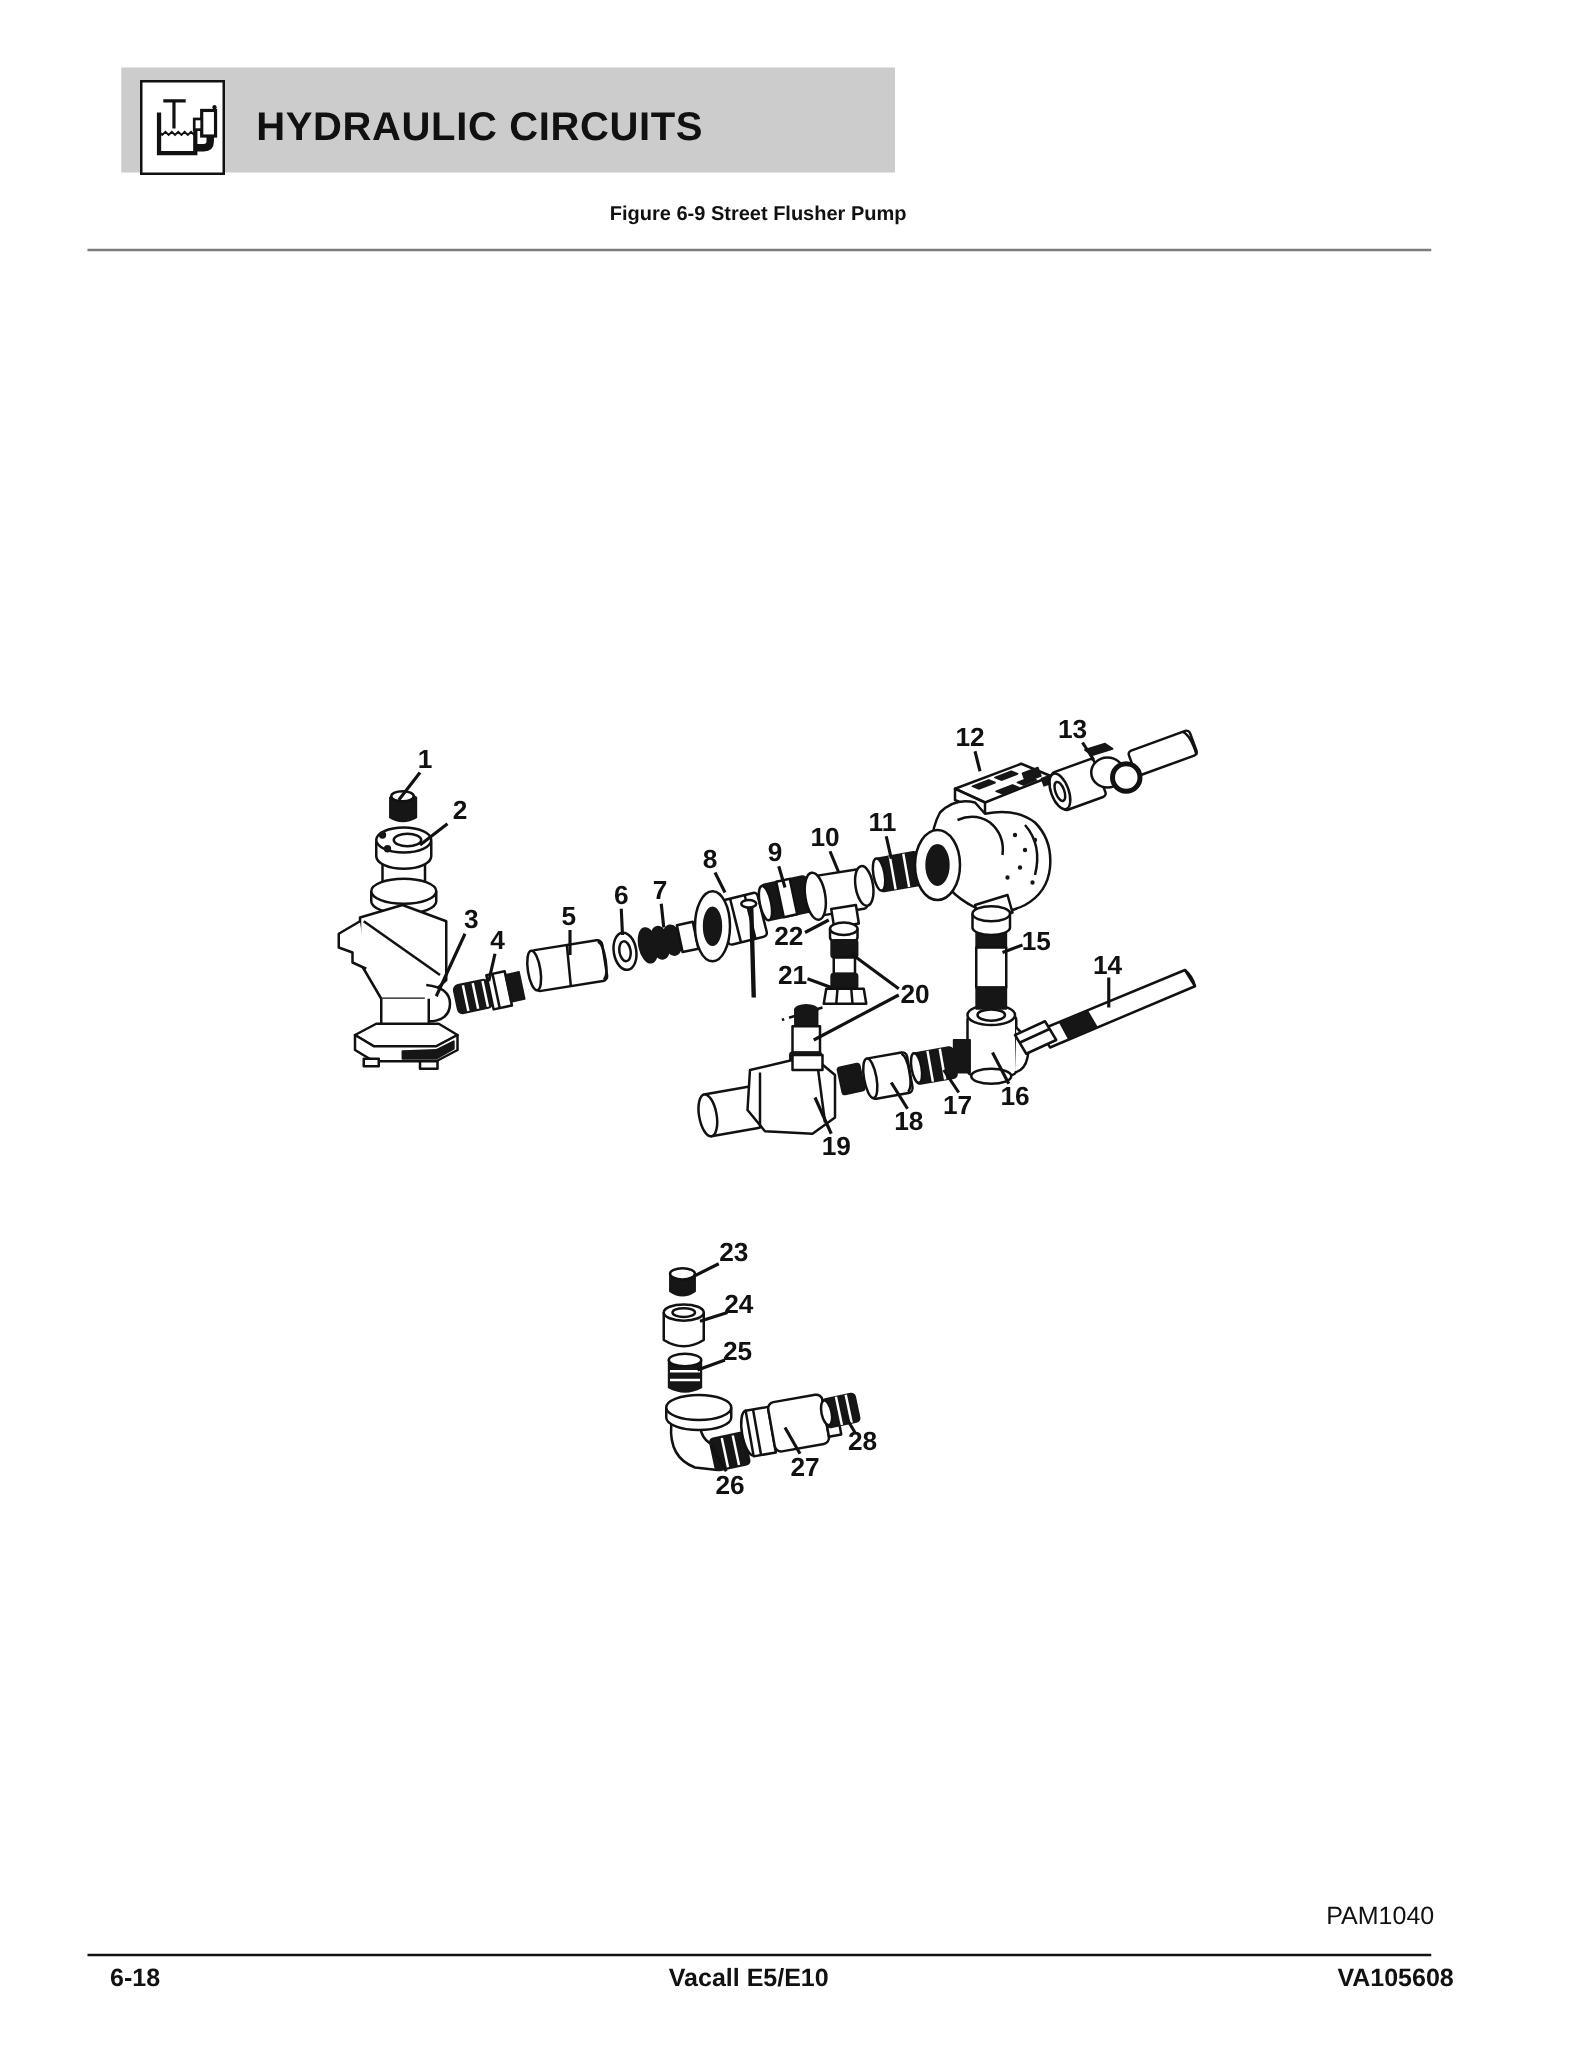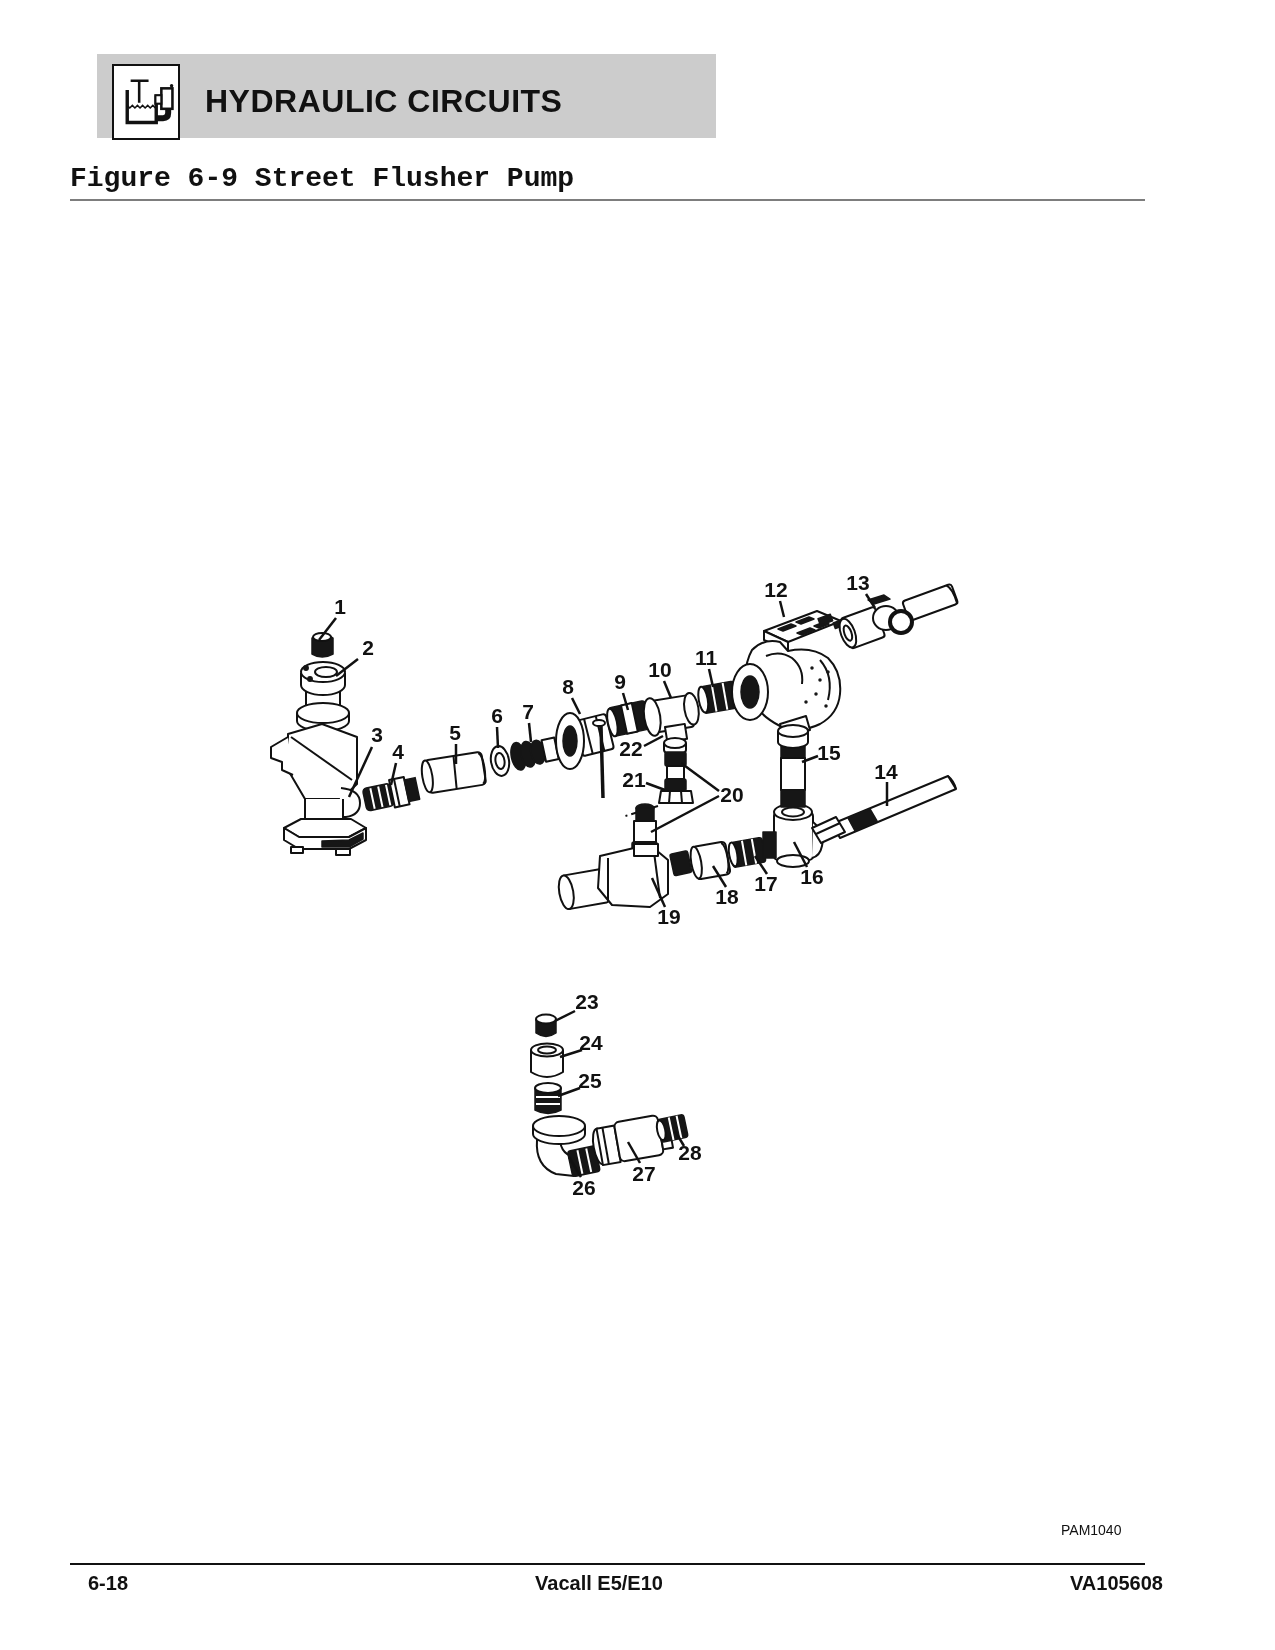--- a/index.html
+++ b/index.html
@@ -4,26 +4,26 @@
 <style>
   html,body{margin:0;padding:0;background:#fff;}
   .page{position:relative;width:1275px;height:1650px;background:#fff;overflow:hidden;
         font-family:"Liberation Sans",sans-serif;color:#111;}
   .banner{position:absolute;left:70px;top:54px;width:619px;height:84px;background:#cccccc;
           display:flex;align-items:center;margin-left:27px;}
   .icon-box{position:absolute;left:15px;top:10px;width:68px;height:76px;background:#fff;
             border:2px solid #111;box-sizing:border-box;display:flex;align-items:center;justify-content:center;}
   .banner-title{position:absolute;left:108px;top:0;height:94px;display:flex;align-items:center;
                 font-size:32px;font-weight:bold;letter-spacing:.5px;white-space:nowrap;}
-  .figure-title{position:absolute;left:70px;top:163px;width:1073px;text-align:left;
-                font-size:28px;font-weight:bold;font-family:Liberation Mono, monospace;}
+  .figure-title{position:absolute;left:70px;top:163px;width:1073px;text-align:center;
+                font-size:16px;font-weight:bold;}
   .rule{position:absolute;left:70px;width:1075px;}
   .top-rule{top:199px;height:2px;background:#7d7d7d;}
   .bottom-rule{top:1563px;height:2px;background:#111;}
-  .image-ref{position:absolute;left:1061px;top:1522px;font-size:14px;}
+  .image-ref{position:absolute;left:1061px;top:1522px;font-size:20px;}
   .footer{position:absolute;left:70px;top:1572px;width:1075px;display:flex;
           justify-content:space-between;align-items:baseline;font-size:20px;font-weight:bold;margin-left:18px;}
   #diagram{position:absolute;left:0;top:0;width:1275px;height:1650px;pointer-events:none;}
   .w{fill:#fff;stroke:#111;stroke-width:2;stroke-linejoin:round;}
   .d{fill:#161616;stroke:#161616;stroke-width:1.5;stroke-linejoin:round;}
   .ln{fill:none;stroke:#111;stroke-width:2;stroke-linejoin:round;}
   .wl{fill:none;stroke:#fff;stroke-width:2;}
   .rod{stroke:#111;stroke-width:3.5;}
   .dashdot{stroke:#111;stroke-width:2;stroke-dasharray:9 4 2 4;fill:none;}
   .leader{stroke:#111;stroke-width:2.5;}

